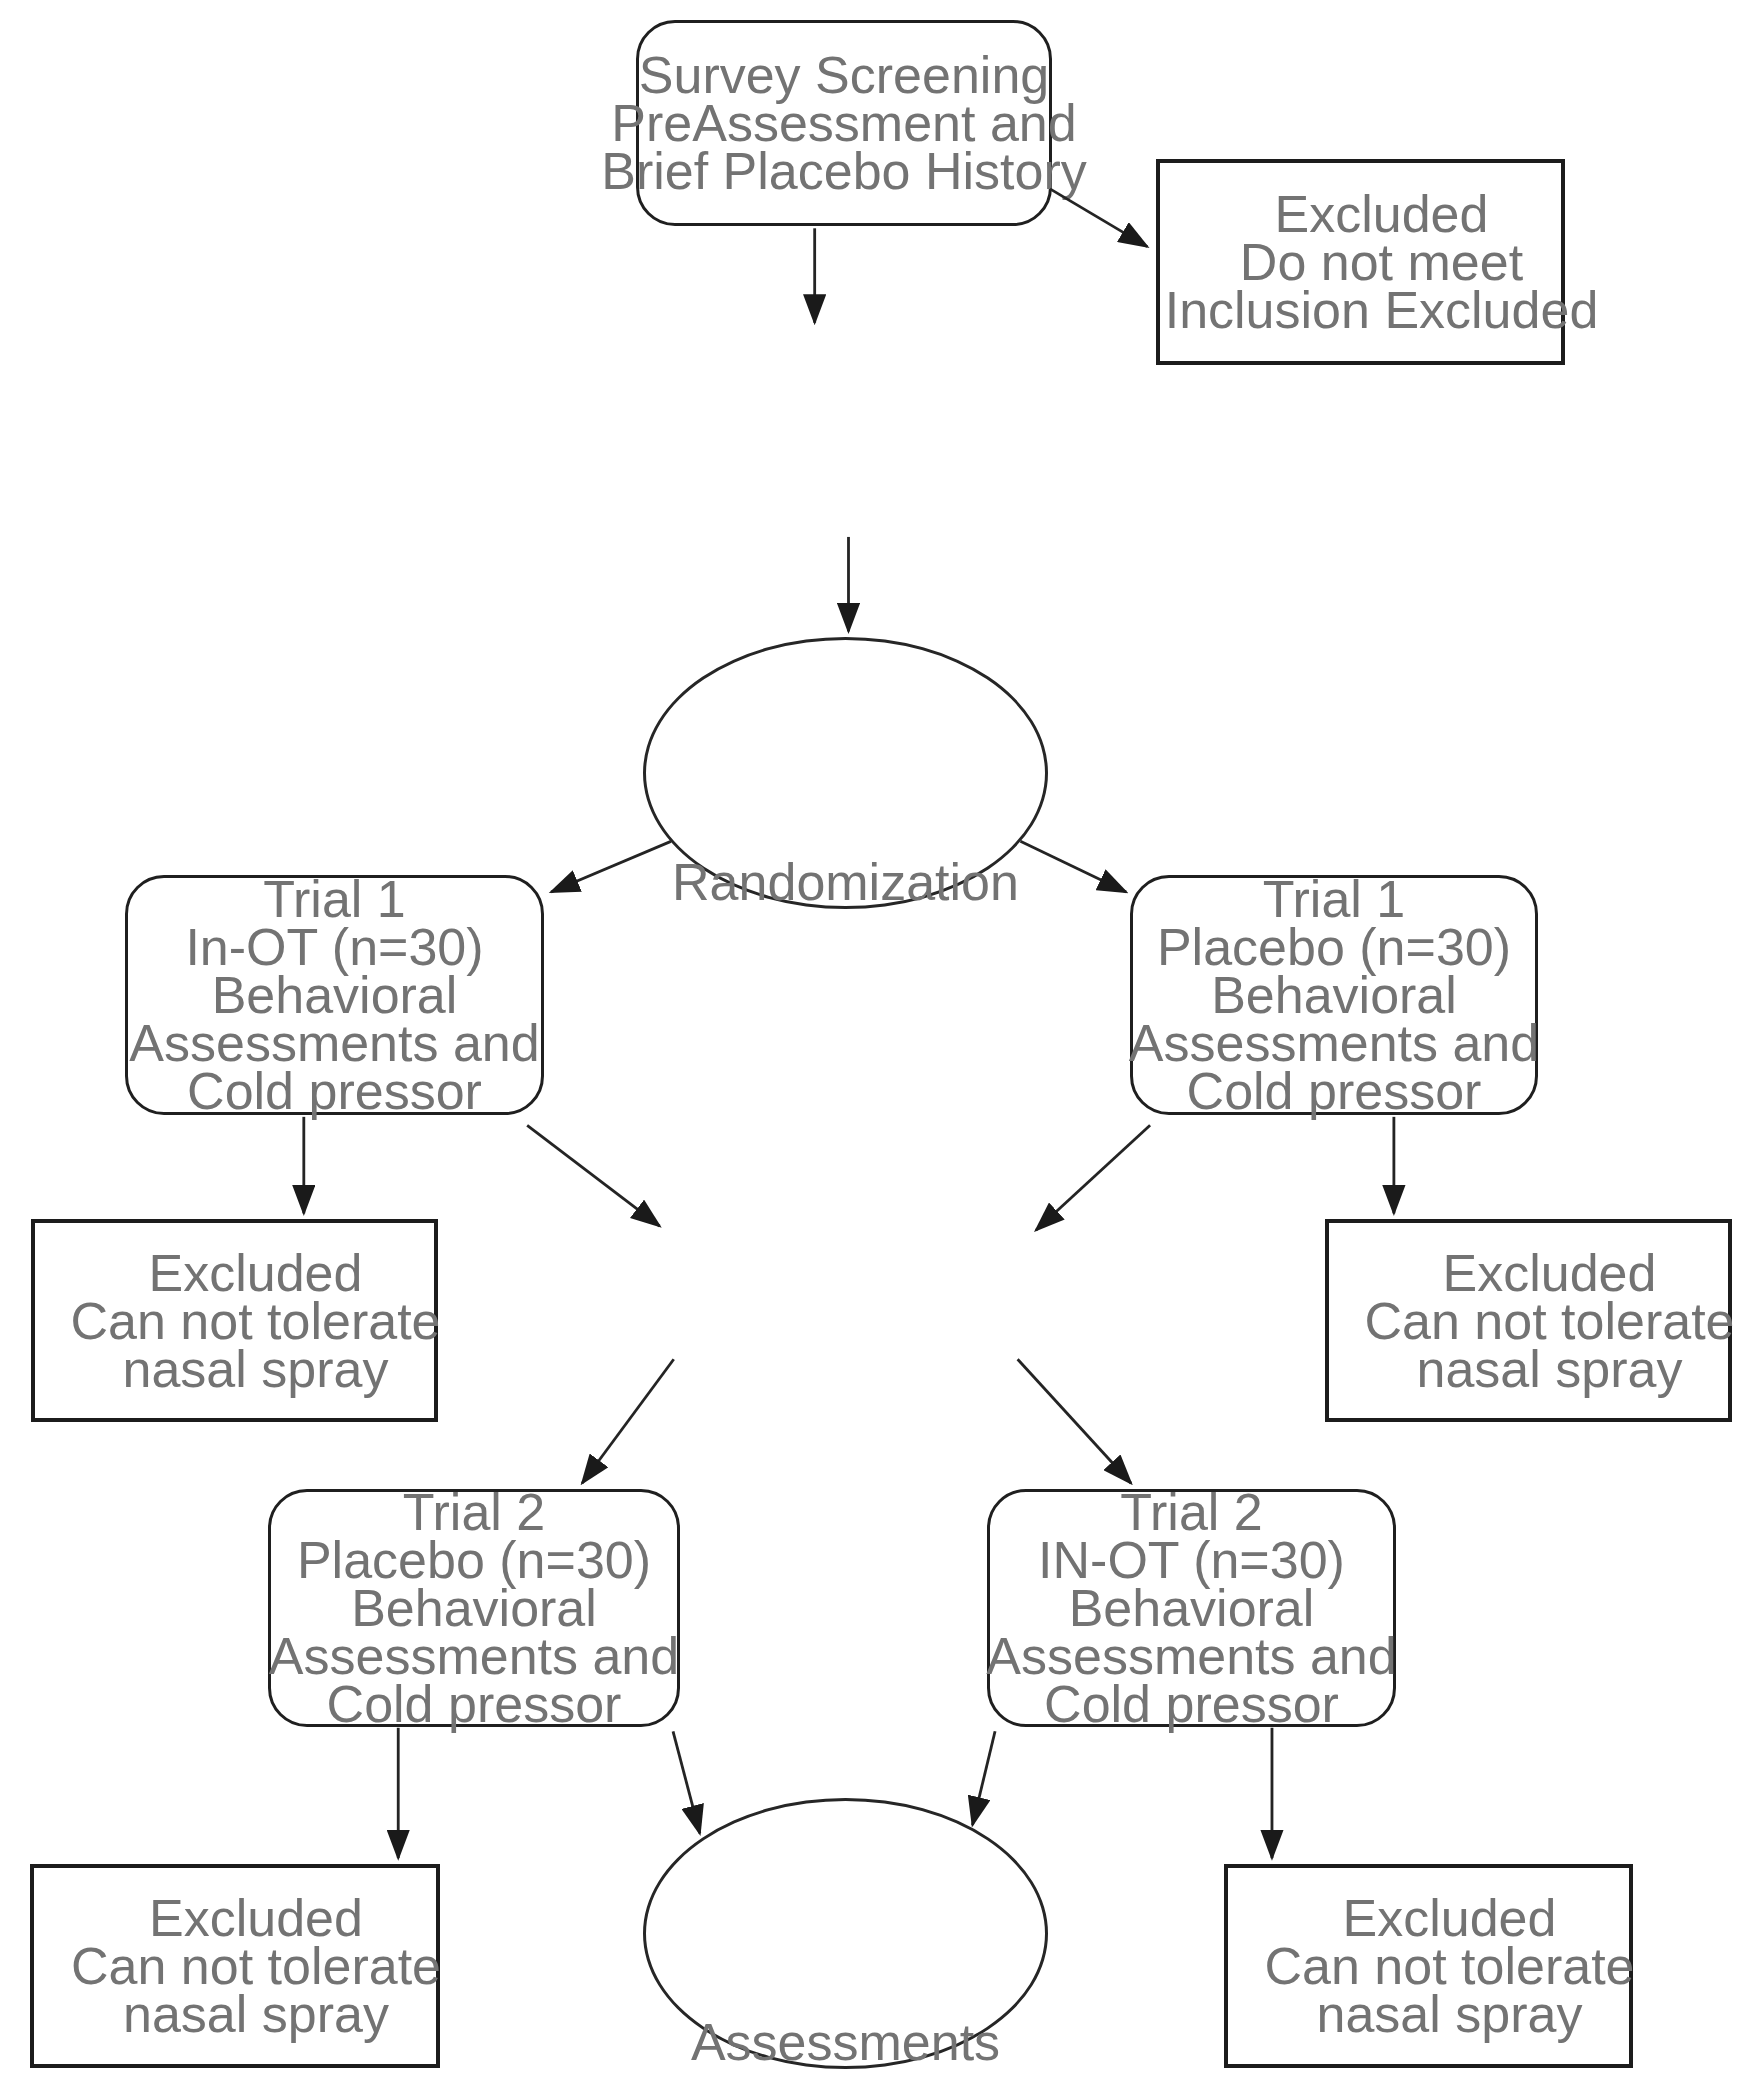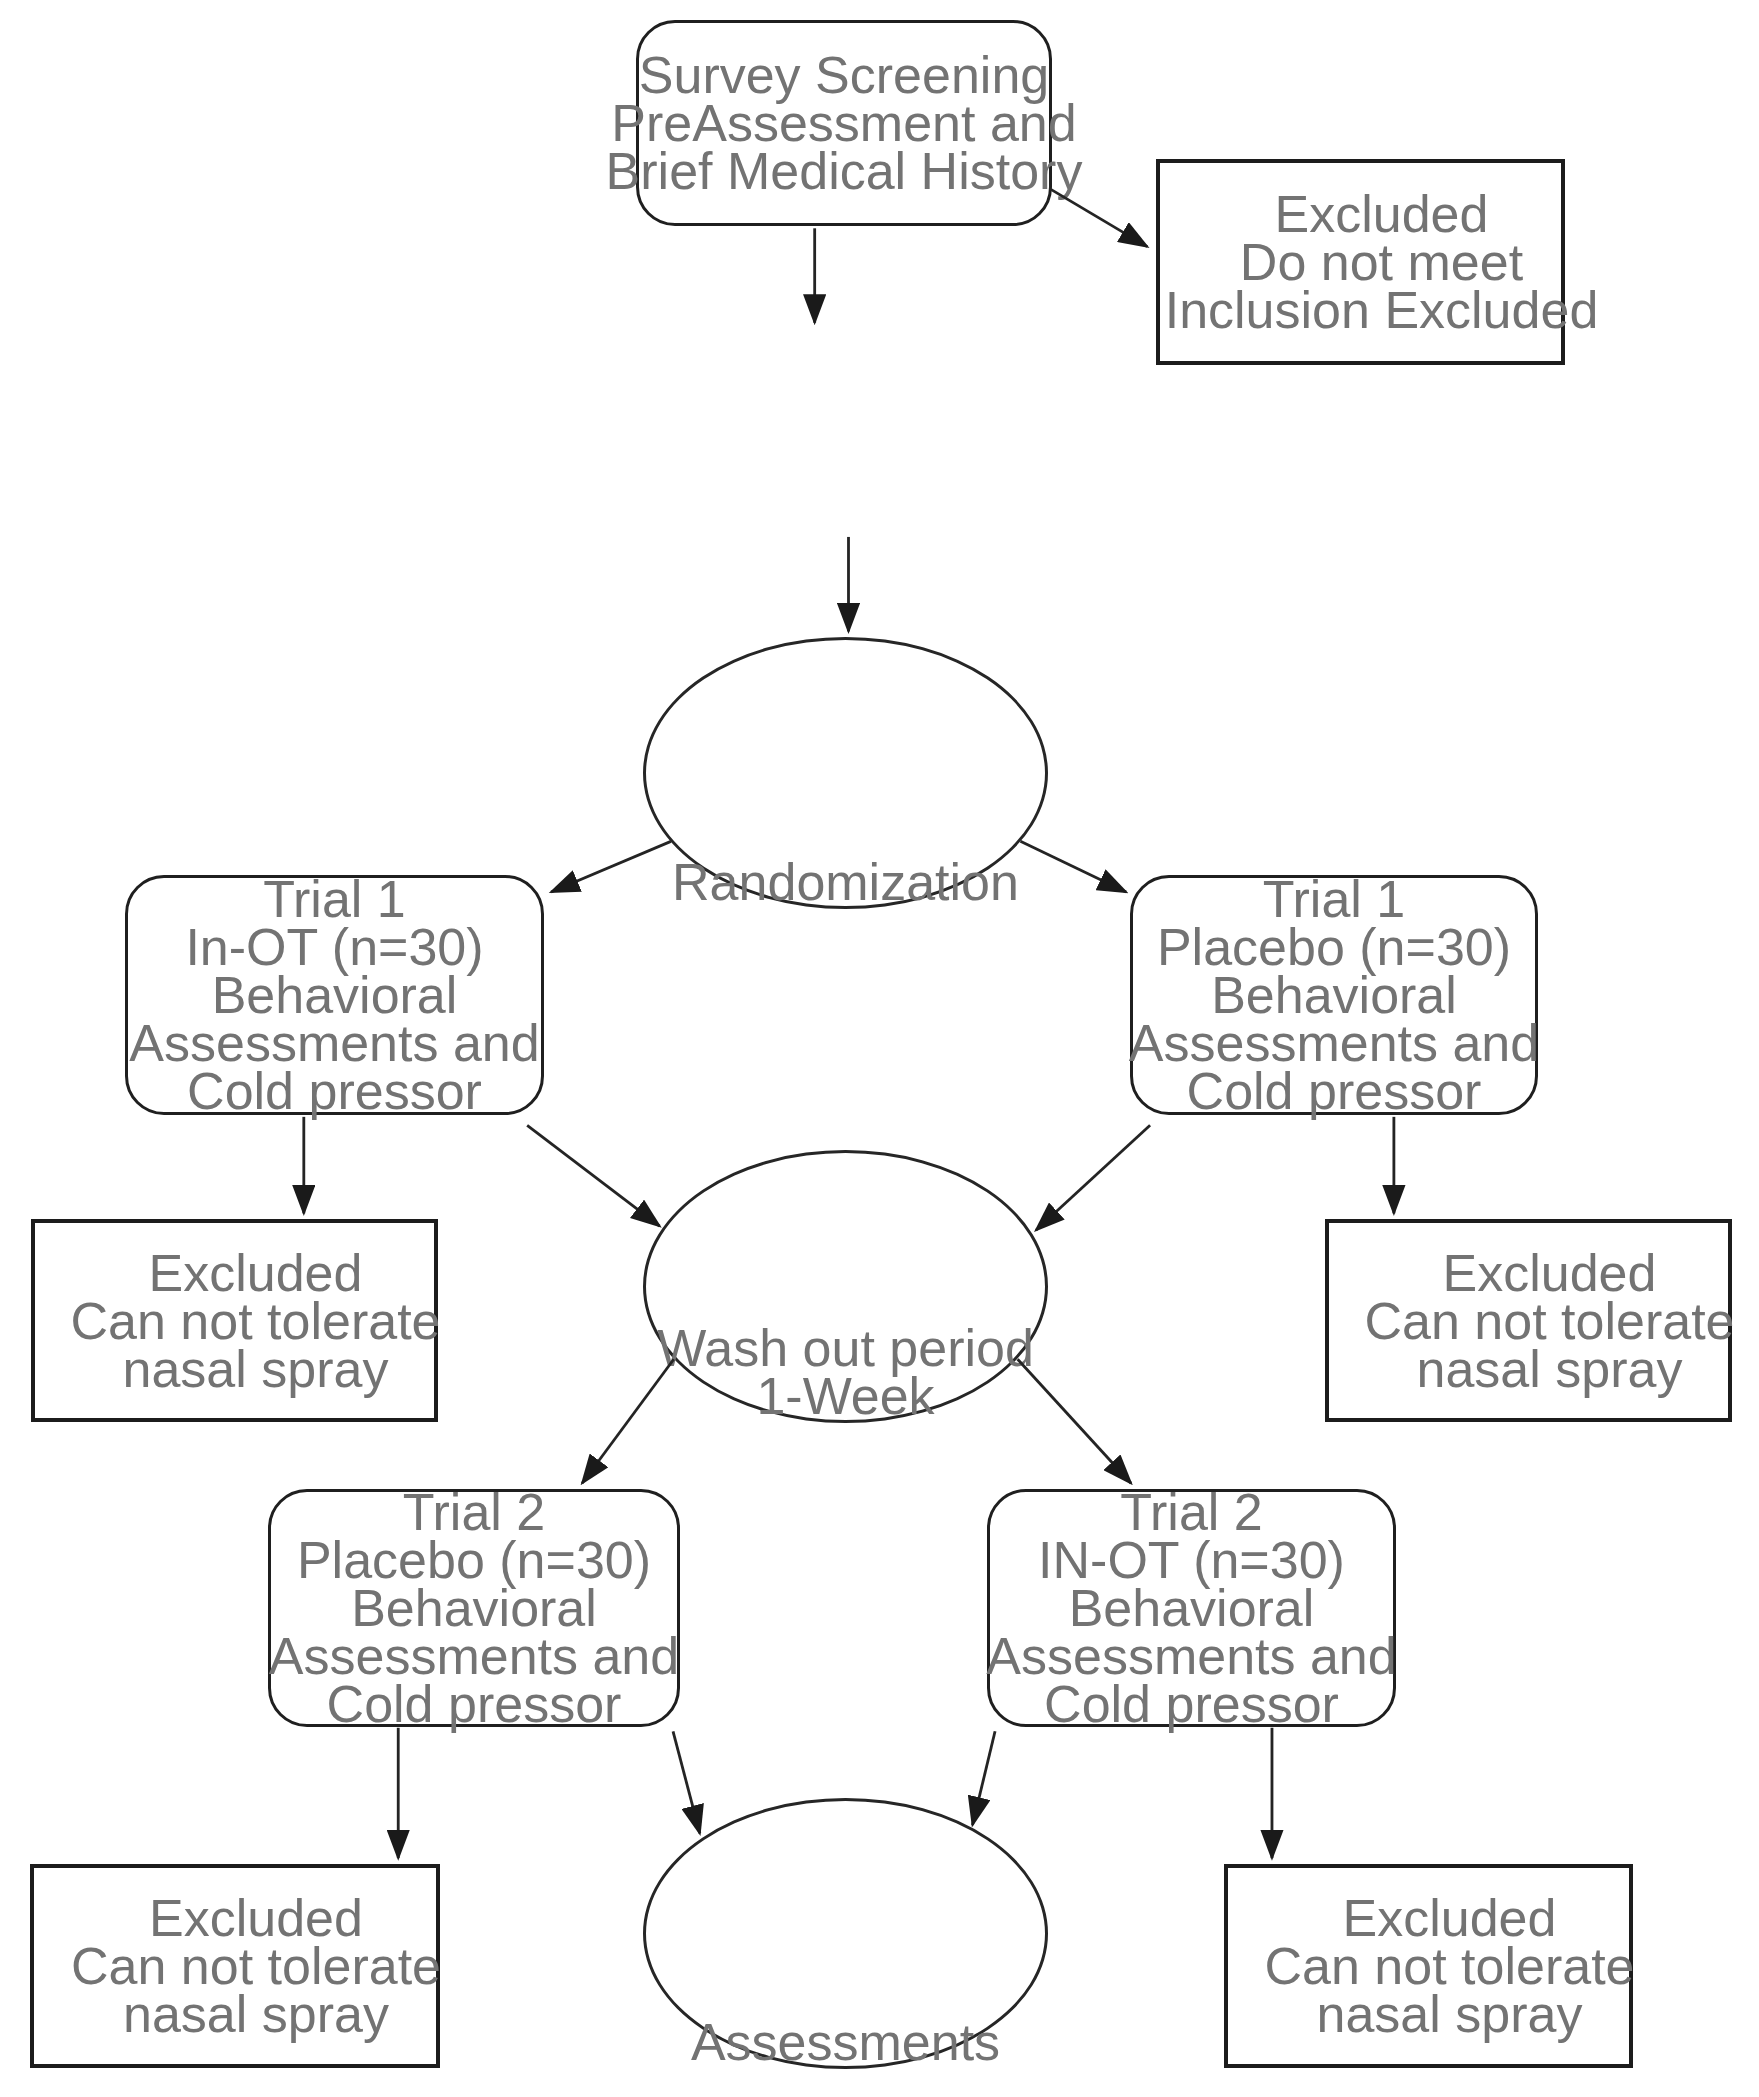--- a/index.html
+++ b/index.html
@@ -53,21 +53,21 @@
   }
 </style>
 </head>
 <body>
 
 <div id="canvas">
 
   <div class="node rounded" style="left:636px; top:20px; width:416px; height:206px;">
     <span class="ln">Survey Screening</span>
     <span class="ln">PreAssessment and</span>
-    <span class="ln">Brief Medical History</span>
+    <span class="ln">Brief Placebo History</span>
   </div>
 
   <div class="node rect" style="left:1156px; top:159px; width:409px; height:206px;">
     <span class="ln">Excluded</span>
     <span class="ln">Do not meet</span>
     <span class="ln">Inclusion Excluded</span>
   </div>
 
 
   <div class="node ellipse" style="left:643px; top:637px; width:405px; height:272px;">
@@ -83,24 +83,20 @@
   </div>
 
   <div class="node rounded" style="left:1130px; top:875px; width:408px; height:240px;">
     <span class="ln">Trial 1</span>
     <span class="ln">Placebo (n=30)</span>
     <span class="ln">Behavioral</span>
     <span class="ln">Assessments and</span>
     <span class="ln">Cold pressor</span>
   </div>
 
-  <div class="node ellipse" style="left:643px; top:1150px; width:405px; height:273px;">
-    <span class="ln">Wash out period</span>
-    <span class="ln">1-Week</span>
-  </div>
 
   <div class="node rect" style="left:31px; top:1219px; width:407px; height:203px;">
     <span class="ln">Excluded</span>
     <span class="ln">Can not tolerate</span>
     <span class="ln">nasal spray</span>
   </div>
 
   <div class="node rect" style="left:1325px; top:1219px; width:407px; height:203px;">
     <span class="ln">Excluded</span>
     <span class="ln">Can not tolerate</span>

